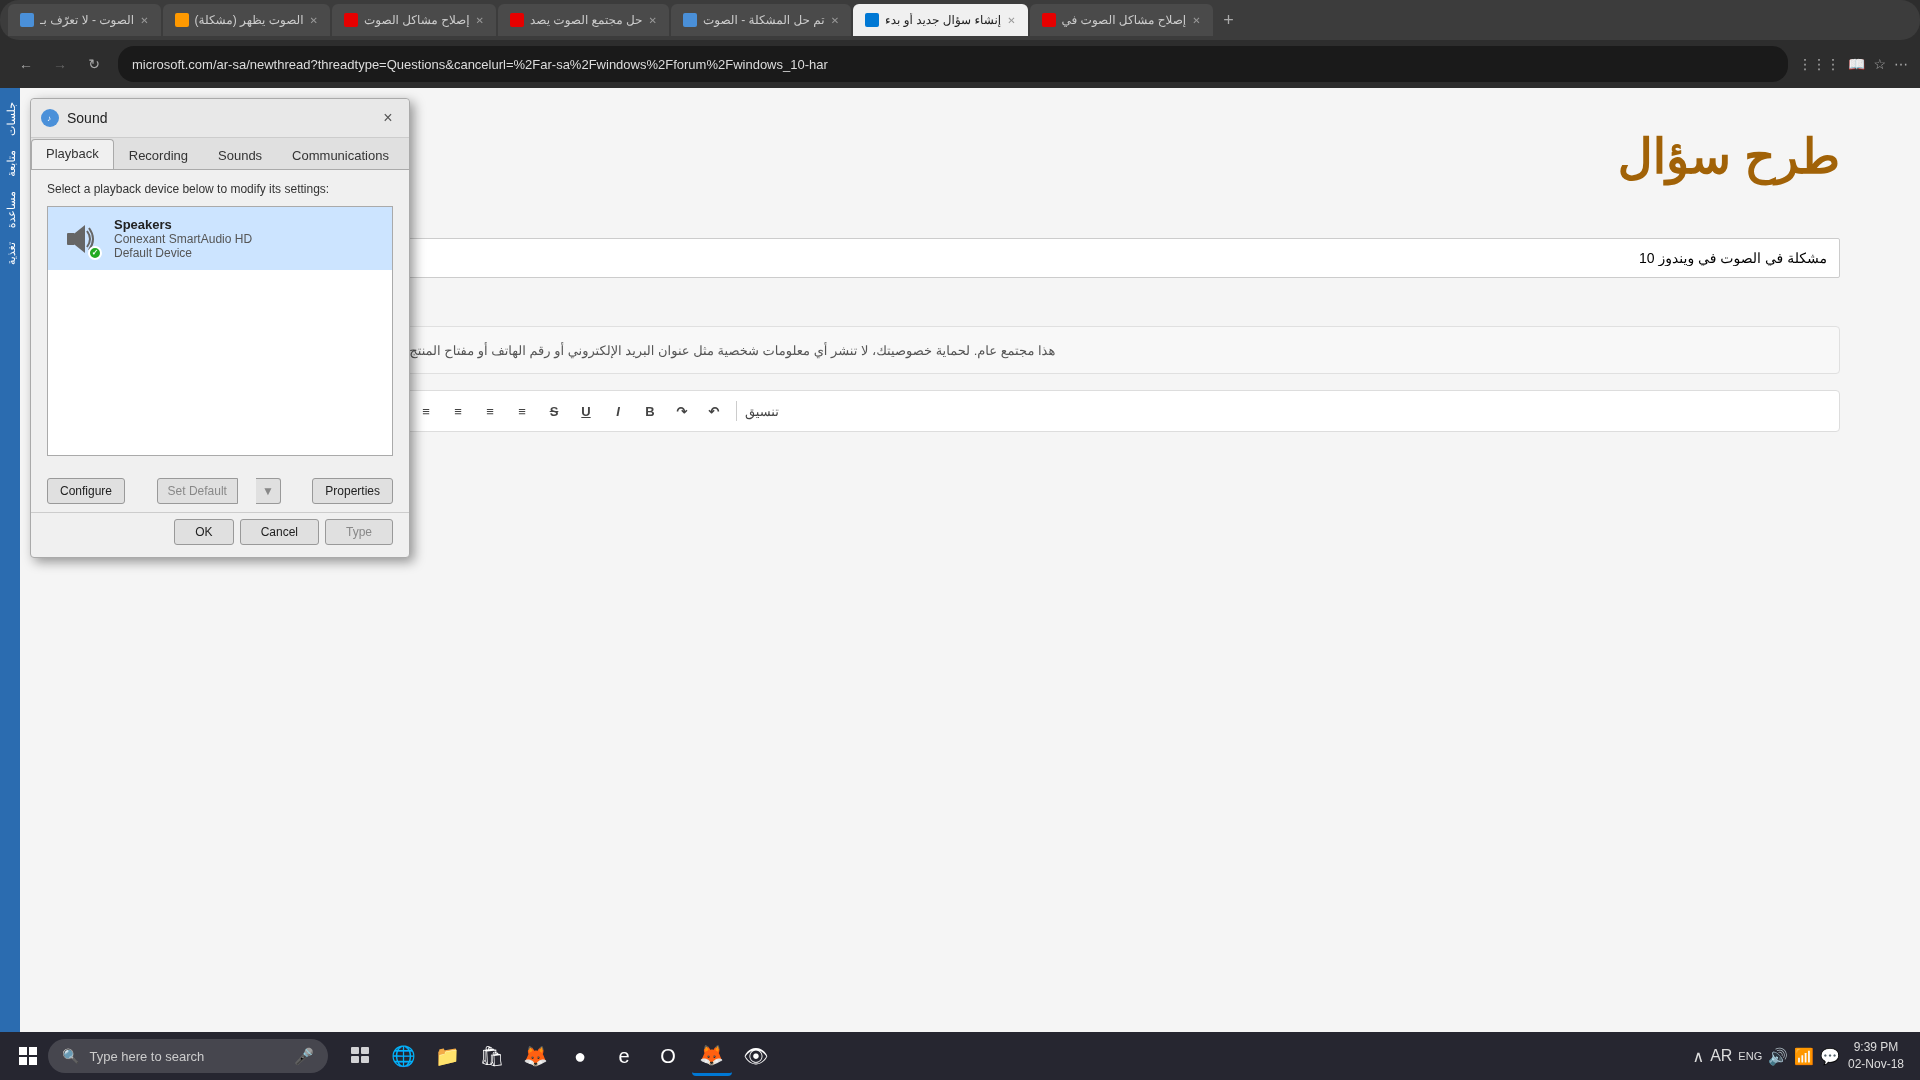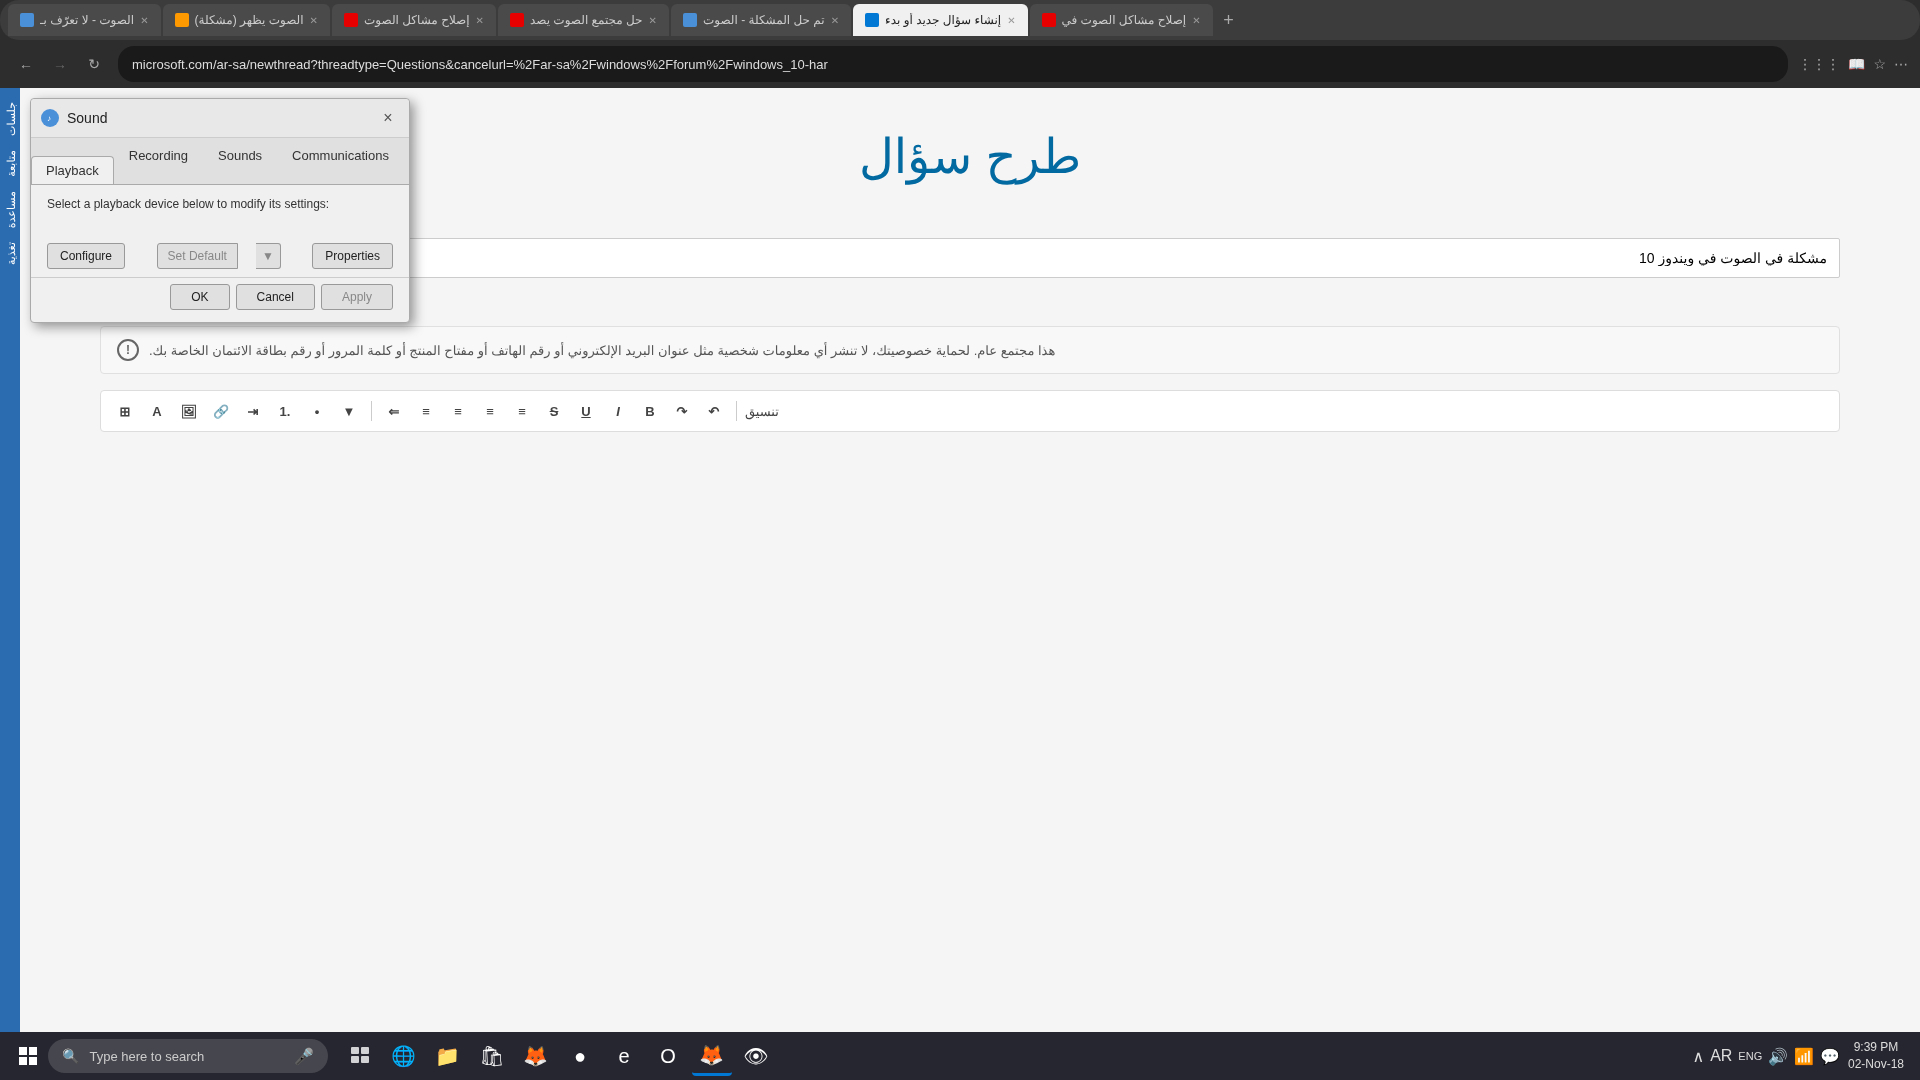--- a/index.html
+++ b/index.html
@@ -124,23 +124,23 @@
       overflow: hidden;
     }
 
     .webpage-inner {
       padding: 40px 80px;
       direction: rtl;
     }
 
     .page-title {
       font-size: 48px;
-      font-weight: 400;
-      color: #0369a1;
-      text-align: center;
+      font-weight: 700;
+      color: #a16207;
+      text-align: right;
       margin-bottom: 30px;
       font-family: 'Segoe UI', sans-serif;
     }
 
     .form-group {
       margin-bottom: 24px;
     }
 
     .form-label {
       text-align: right;
@@ -304,21 +304,21 @@
       border: 1px solid transparent;
       border-bottom: none;
       margin-top: 3px;
       border-radius: 4px 4px 0 0;
     }
 
     .dialog-tab.active {
       background: #f0f0f0;
       border-color: #aaa;
       border-bottom-color: #f0f0f0;
-      margin-top: 18px;
+      margin-top: 1px;
     }
 
     .dialog-content {
       padding: 12px 16px;
     }
 
     .dialog-description {
       font-size: 12px;
       color: #333;
       margin-bottom: 10px;
@@ -744,35 +744,57 @@
     <div class="dialog-tabs">
       <div class="dialog-tab active">Playback</div>
       <div class="dialog-tab">Recording</div>
       <div class="dialog-tab">Sounds</div>
       <div class="dialog-tab">Communications</div>
     </div>
 
     <div class="dialog-content">
       <div class="dialog-description">Select a playback device below to modify its settings:</div>
 
+      <div class="device-list">
+
+        <div class="device-item selected">
+          <div class="device-icon-wrap">
+            <div class="speaker-icon">
+              <svg width="36" height="36" viewBox="0 0 36 36">
+                <rect x="4" y="12" width="8" height="12" rx="1" fill="#666"></rect>
+                <polygon points="12,12 22,4 22,32 12,24" fill="#666"></polygon>
+                <path d="M24,10 Q30,18 24,26" stroke="#666" stroke-width="2" fill="none"></path>
+                <path d="M26,7 Q34,18 26,29" stroke="#666" stroke-width="2" fill="none"></path>
+              </svg>
+            </div>
+            <div class="status-badge"></div>
+          </div>
+          <div class="device-info">
+            <div class="device-name">Speakers</div>
+            <div class="device-driver">Conexant SmartAudio HD</div>
+            <div class="device-status">Default Device</div>
+          </div>
+          <div class="device-scrollbar"></div>
+        </div>
+      </div>
     </div>
 
     <div class="dialog-buttons-row">
       <button class="btn-configure">Configure</button>
       <div class="btn-group">
         <button class="btn-setdefault">Set Default</button>
         <button class="btn-setdefault-arrow">▼</button>
       </div>
       <button class="btn-properties">Properties</button>
     </div>
 
     <div class="dialog-ok-cancel">
       <button class="btn-ok">OK</button>
       <button class="btn-cancel">Cancel</button>
-      <button class="btn-apply">Apply</button>
+      <button class="btn-apply">Type</button>
     </div>
   </div>
 </div>
 
 <div class="taskbar">
   <div class="taskbar-start">
     <svg width="20" height="20" viewBox="0 0 20 20">
       <rect x="1" y="1" width="8" height="8" fill="white"></rect>
       <rect x="11" y="1" width="8" height="8" fill="white"></rect>
       <rect x="1" y="11" width="8" height="8" fill="white"></rect>

